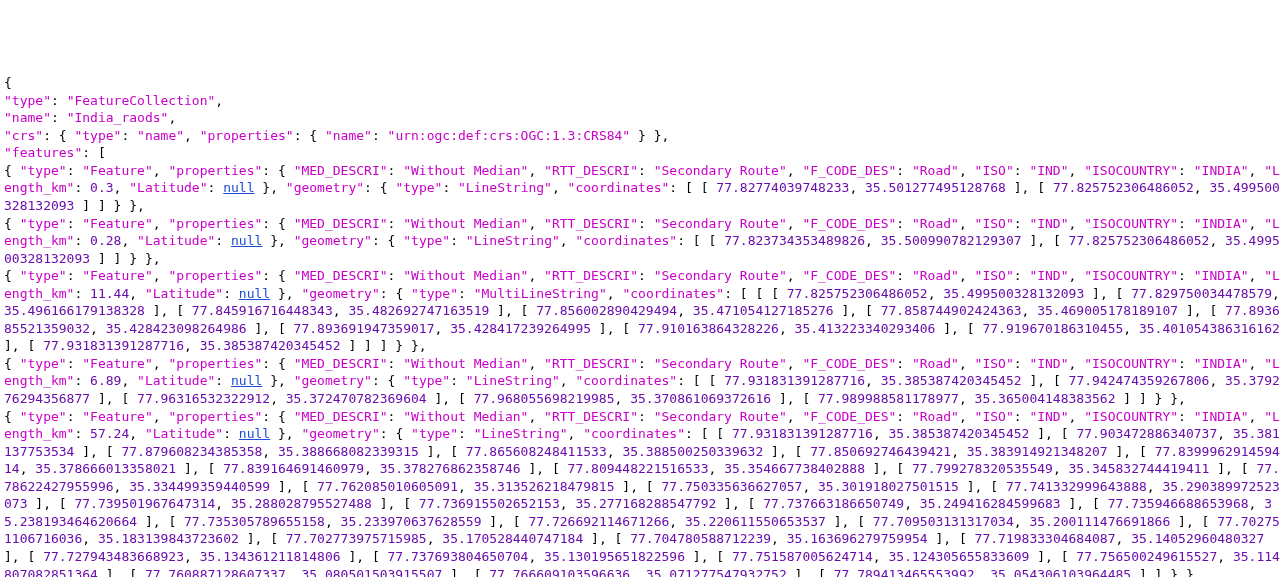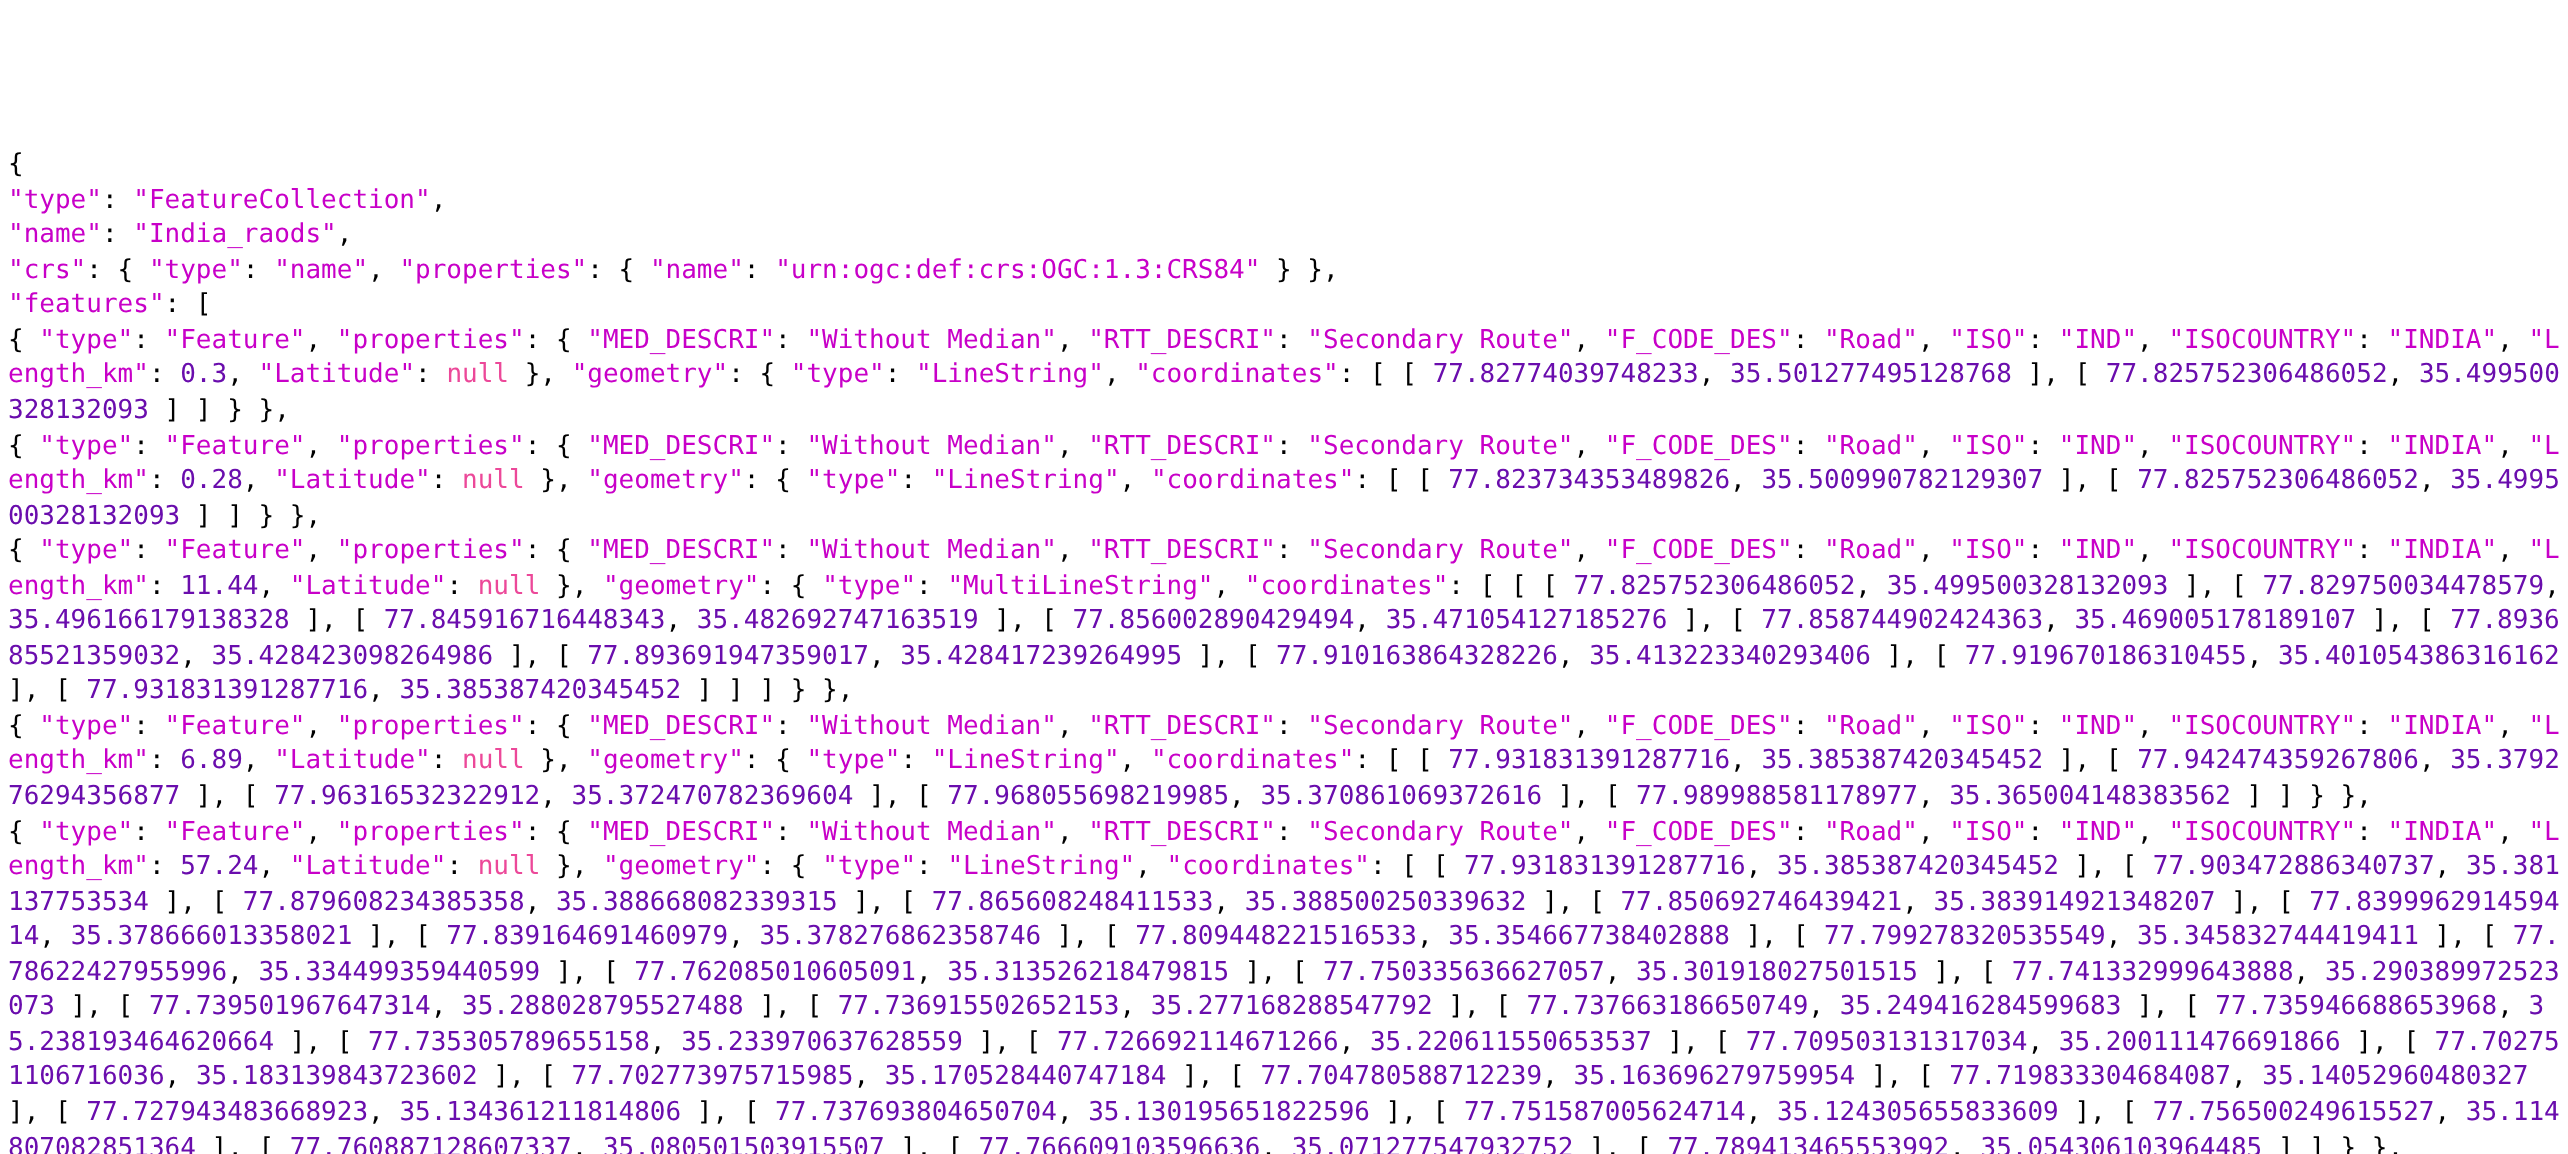--- a/index.html
+++ b/index.html
@@ -9,21 +9,21 @@
     line-height: 1.35;
     background: #ffffff;
     color: #000000;
     padding: 4px;
     white-space: pre-wrap;
     word-break: break-word;
   }
   .k { color: #c800c8; }  
   .p { color: #000000; }  
   .n { color: #6a0dad; }  
-  .nl { color: #ec4899; } 
+  .nl { color: #1d4ed8; text-decoration: underline; } 
   pre { white-space: pre-wrap; word-break: break-all; }
 </style>
 </head>
 <body>
 
 
 
 <pre id="output"><span class="p">{</span>
 <span class="k">"type"</span><span class="p">: </span><span class="k">"FeatureCollection"</span><span class="p">,</span>
 <span class="k">"name"</span><span class="p">: </span><span class="k">"India_raods"</span><span class="p">,</span>

